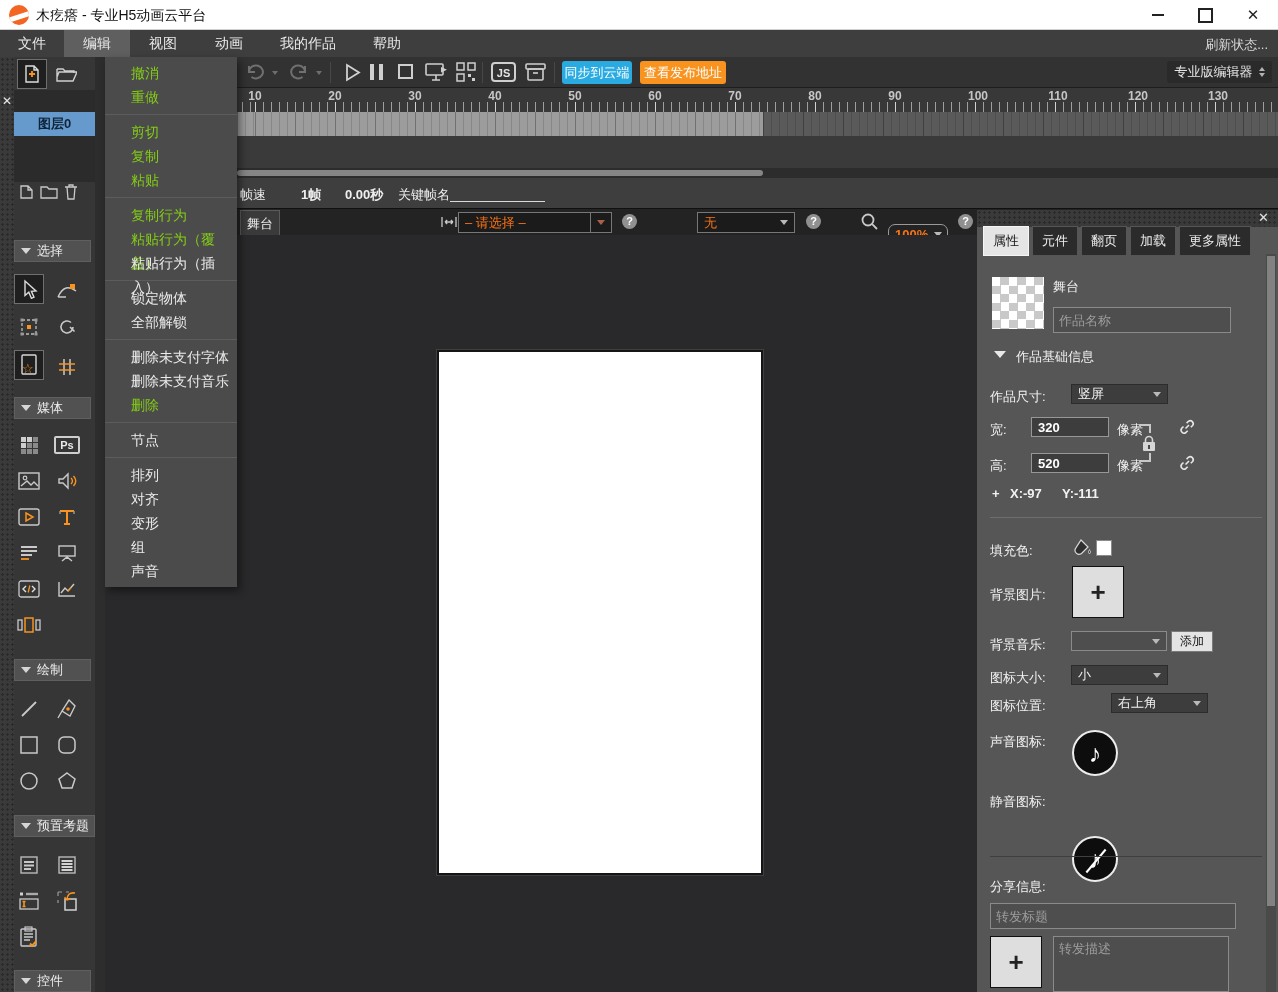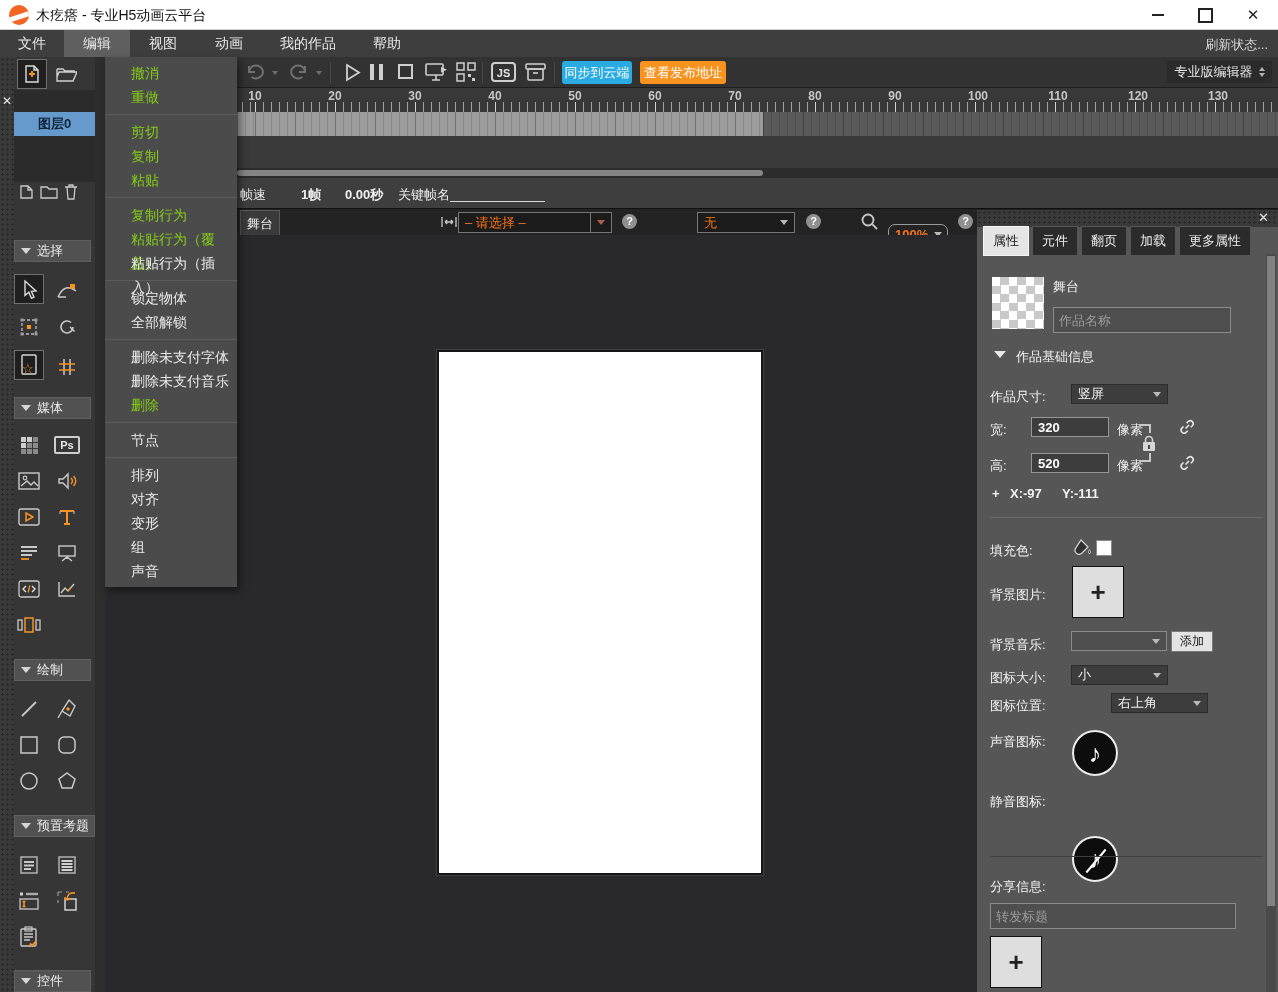--- a/index.html
+++ b/index.html
@@ -622,18 +622,19 @@
     <div class="abs scirc" style="left:1072px;top:790px;">
       <span>♪</span>
       <span class="slash"></span>
     </div>
 
     <div class="abs hr2" style="left:990px;top:856px;width:272px;"></div>
 
     <span class="abs plbl" style="left:990px;top:878px;">分享信息:</span>
     <input class="abs pinput" style="left: 990px; top: 903px; width: 246px; height: 20px;" placeholder="转发标题">
     <div class="abs plusbox" style="left:990px;top:936px;">+</div>
+    <textarea class="abs ptext" style="left: 1053px; top: 936px; width: 176px; height: 56px;" placeholder="转发描述"></textarea>
 
     <div class="abs vscroll"></div>
     <div class="abs vthumb"></div>
   </div>
 
 </div>
 
 </body></html>

